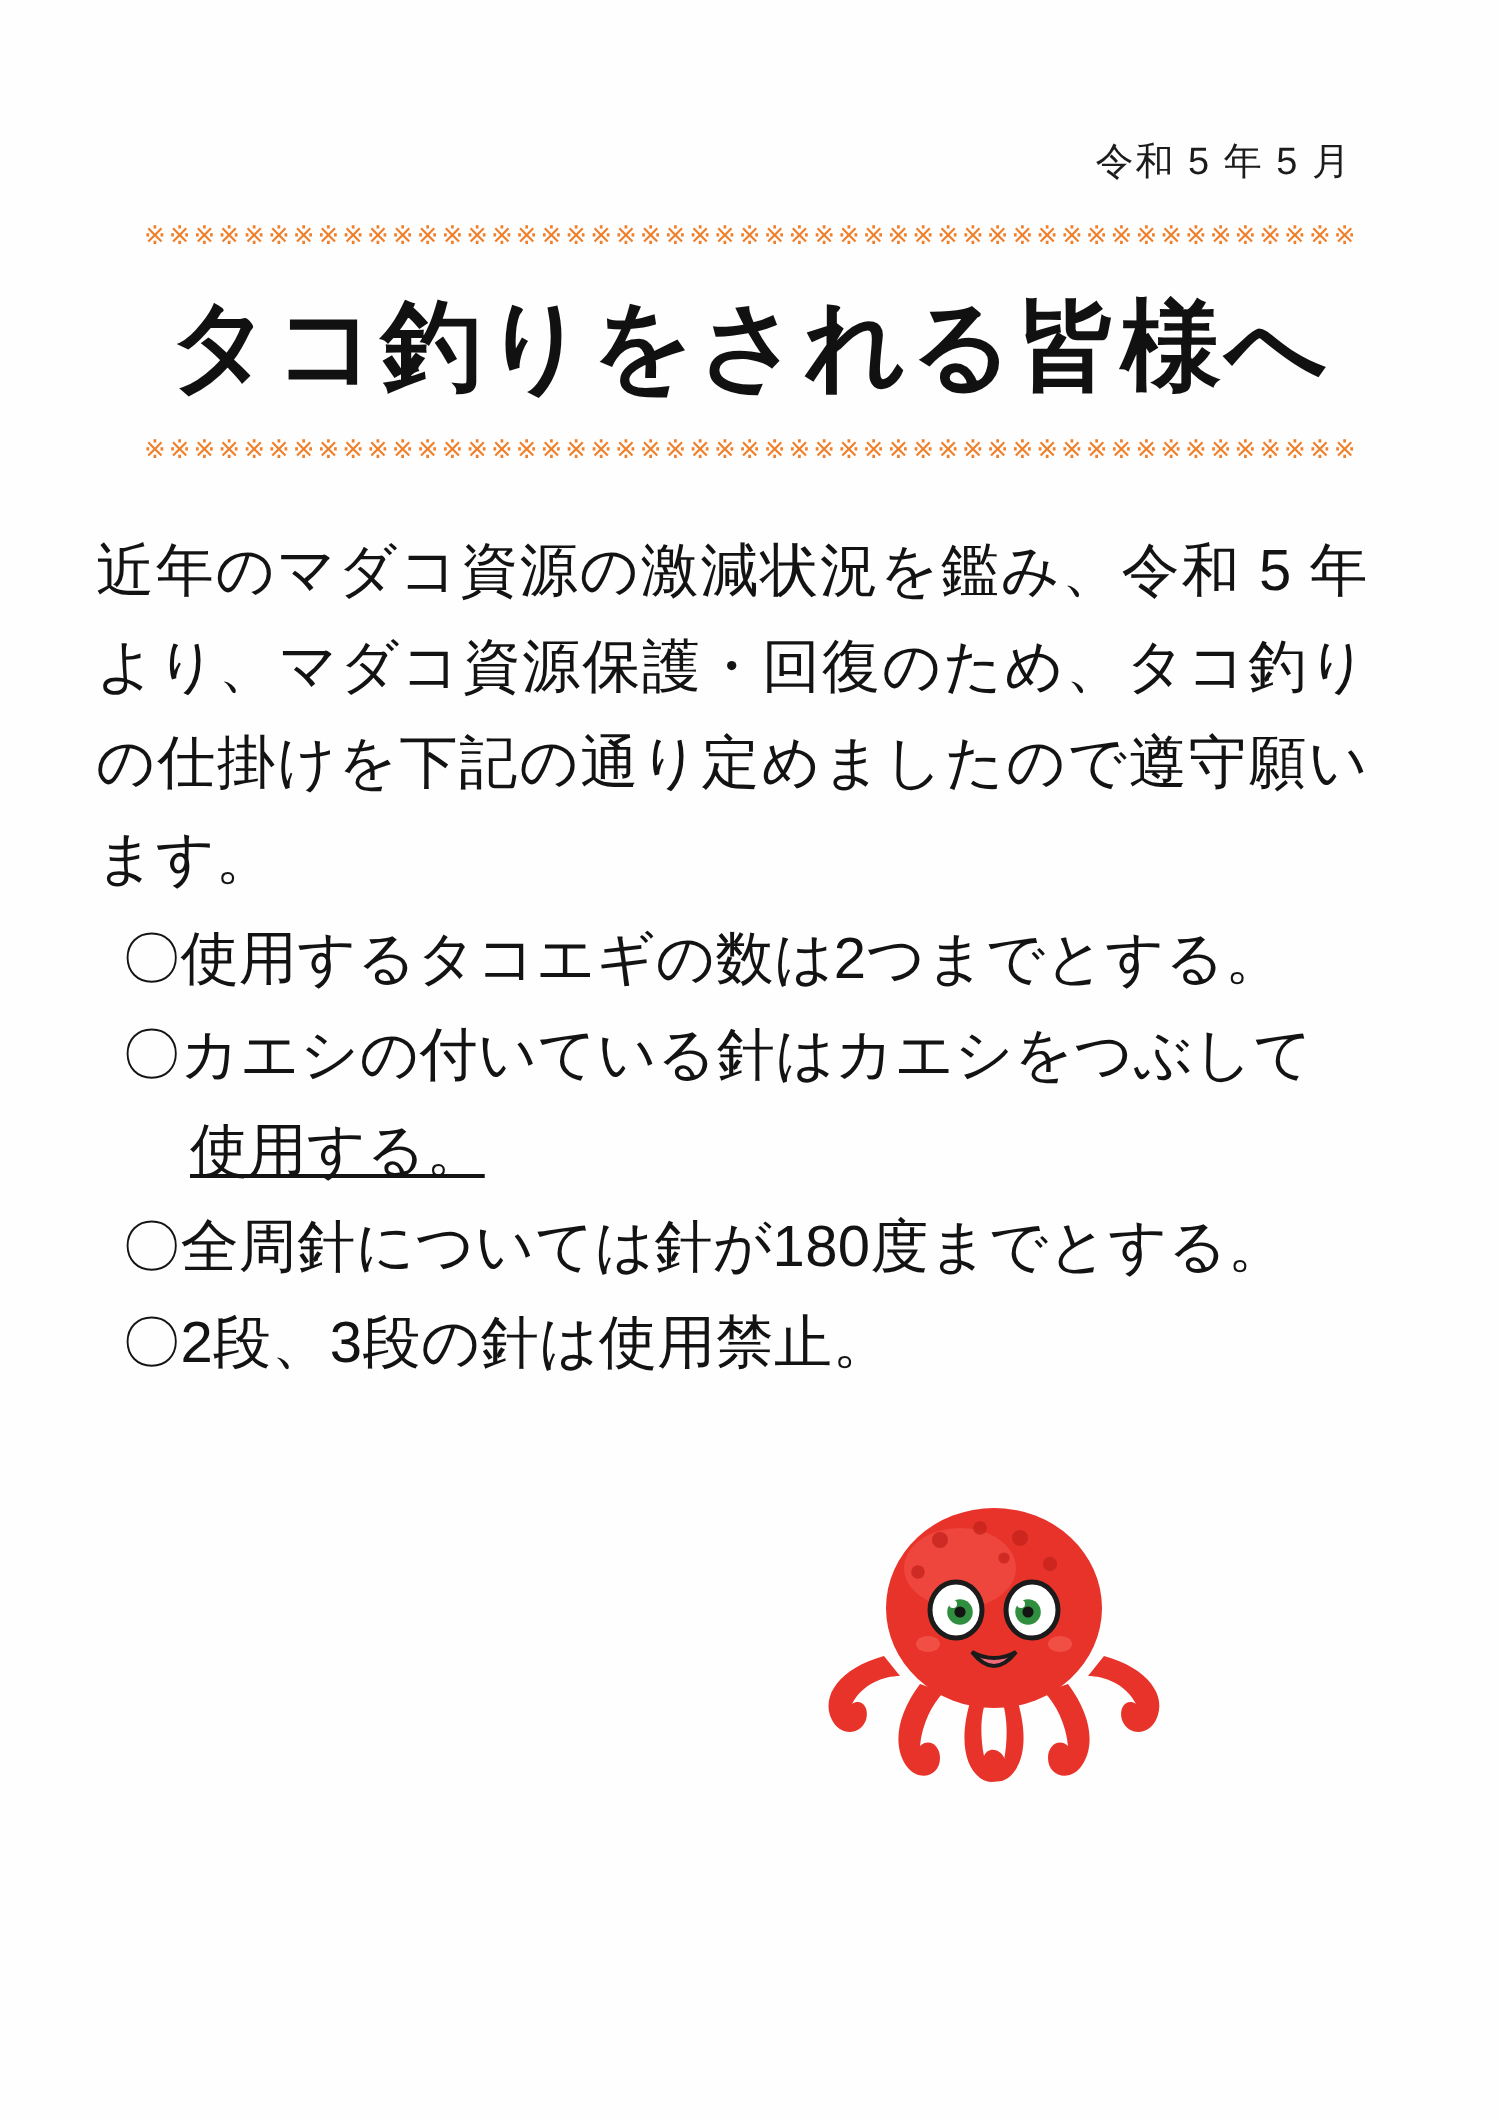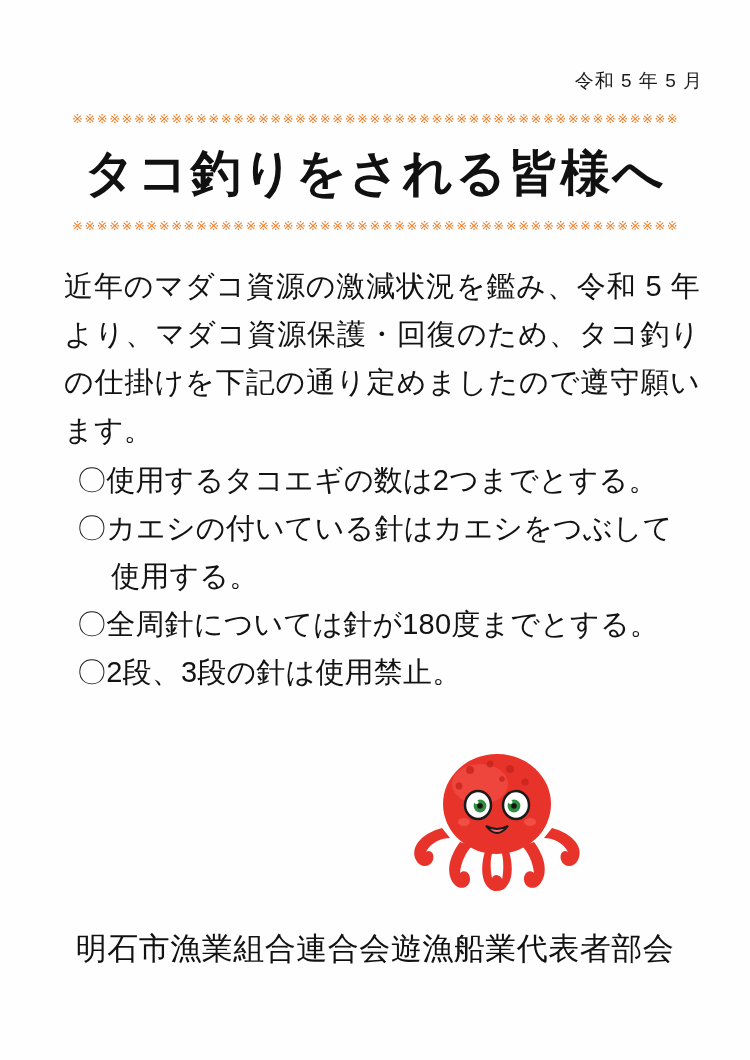--- a/index.html
+++ b/index.html
@@ -18,21 +18,21 @@
   .page {
     position: absolute;
     inset: 0;
     background: #fefefe;
   }
 
   
   .date-line {
     position: absolute;
     top: 68px;
-    right: 47px;
+    right: 74px;
     font-size: 19px;
     letter-spacing: 1px;
     color: #1c1c1c;
     white-space: nowrap;
   }
 
   
   .title-block {
     position: absolute;
     top: 112px;
@@ -56,21 +56,21 @@
     letter-spacing: 2px;
     margin: 14px 0 12px 0;
     color: #111111;
     white-space: nowrap;
   }
 
   
   .body-text {
     position: absolute;
     top: 262px;
-    left: 64px;
+    left: 48px;
     width: 660px;
     font-size: 29px;
     line-height: 48px;
     color: #131313;
     letter-spacing: 0.2px;
   }
   .body-text p {
     margin: 0;
   }
   .lead {
@@ -82,20 +82,21 @@
     list-style: none;
     margin: 2px 0 0 13px;
     padding: 0;
   }
   .rule-list li {
     margin: 0;
     white-space: pre-wrap;
   }
   .indent-1 {
     padding-left: 34px;
+    text-decoration: underline;
   }
   .indent-paren {
     padding-left: 22px;
   }
 
   
   .octopus {
     position: absolute;
     left: 402px;
     top: 742px;
@@ -173,15 +174,14 @@
       <circle cx="74.5" cy="60" r="2" fill="#ffffff"></circle>
       <circle cx="108.5" cy="60" r="2" fill="#ffffff"></circle>
 
       <path d="M84 84 Q95 98 106 84 Q95 90 84 84 Z" fill="#f06a7a" stroke="#1b1b1b" stroke-width="2"></path>
 
       <ellipse cx="62" cy="80" rx="6" ry="4" fill="#f2564b" opacity="0.8"></ellipse>
       <ellipse cx="128" cy="80" rx="6" ry="4" fill="#f2564b" opacity="0.8"></ellipse>
     </svg>
   </div>
 
-  <div class="footer-org">明石市漁業組合連合会遊漁船業代表者部会</div>
 
 </div>
 
 </body></html>

